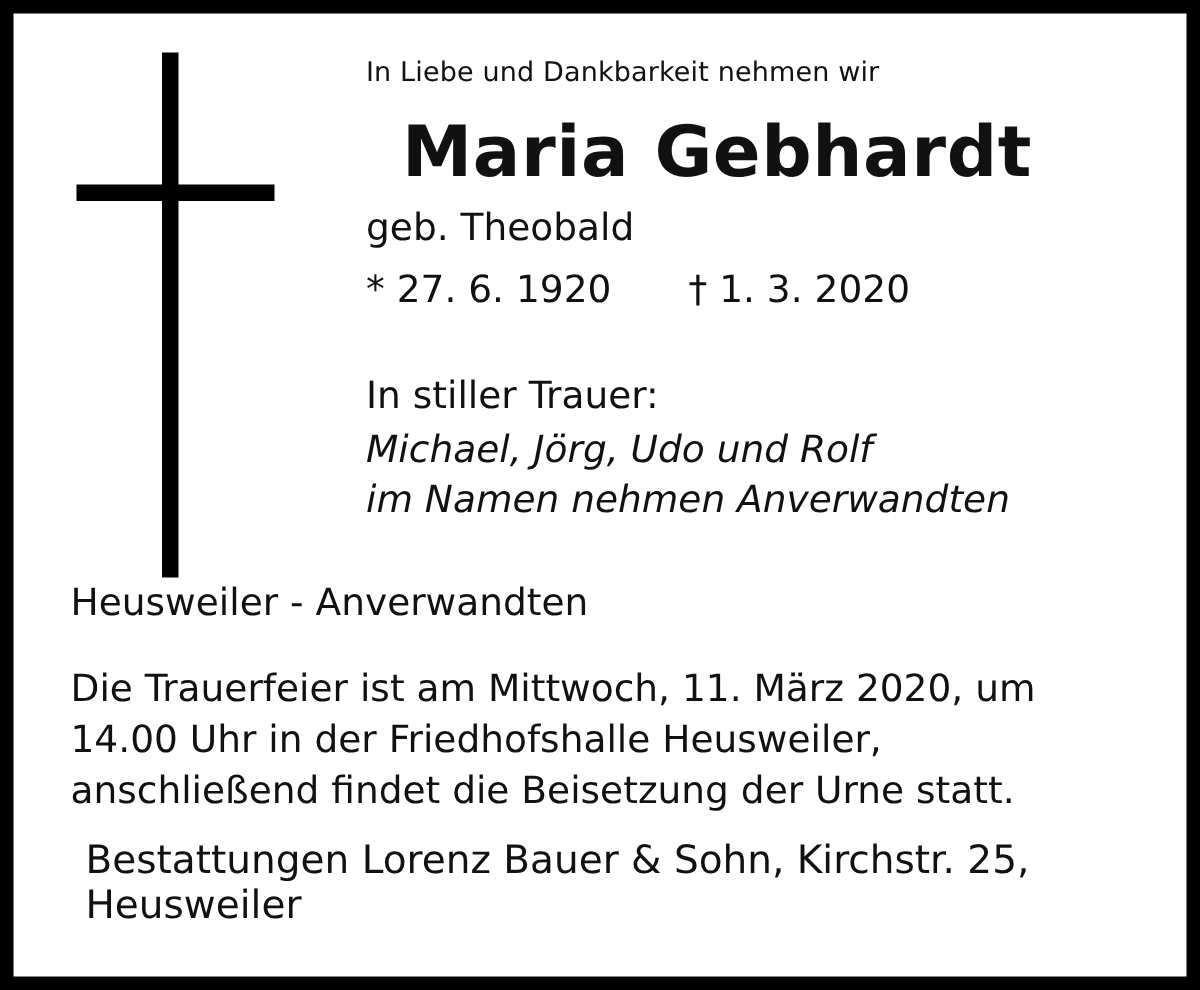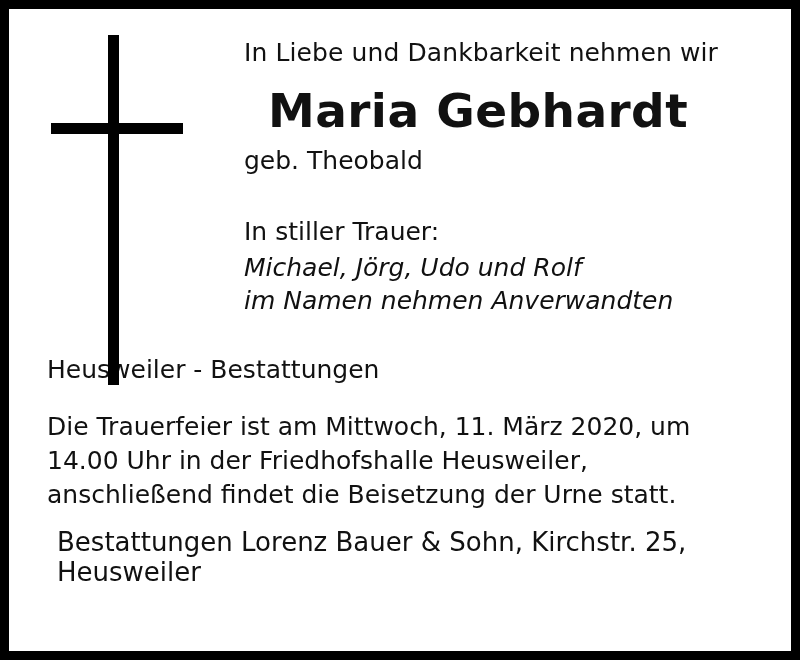--- a/index.html
+++ b/index.html
@@ -55,21 +55,21 @@
     height: 11px;
     background: #000000;
   }
 
   
   .head-block {
     margin-left: 205px;
     padding-top: 6px;
   }
   .intro {
-    font-size: 25px;
+    font-size: 18px;
     line-height: 1.28;
     letter-spacing: 0.1px;
   }
   .name {
     font-size: 47px;
     font-weight: bold;
     letter-spacing: 0.4px;
     margin: 14px 0 2px 24px;
     white-space: nowrap;
   }
@@ -131,29 +131,33 @@
       <div class="vbar"></div>
       <div class="hbar"></div>
     </div>
 
     <div class="head-block">
       <div class="intro">In Liebe und Dankbarkeit nehmen wir</div>
 
       <div class="name">Maria Gebhardt</div>
       <div class="maiden">geb. Theobald</div>
 
+      <div class="dates">
+        <span class="birth">* 27. 6. 1920</span>
+        <span class="death">† 1. 3. 2020</span>
+      </div>
 
       <div class="mourning-title">In stiller Trauer:</div>
       <div class="mourning-names">
         <span>Michael, Jörg, Udo und Rolf</span>
         <span class="line2">im Namen nehmen Anverwandten</span>
       </div>
     </div>
 
-    <div class="place">Heusweiler - Bestattungen</div>
+    <div class="place">Heusweiler - Anverwandten</div>
 
     <div class="service">
       <div>Die Trauerfeier ist am Mittwoch, 11. März 2020, um</div>
       <div>14.00 Uhr in der Friedhofshalle Heusweiler,</div>
       <div>anschließend findet die Beisetzung der Urne statt.</div>
     </div>
 
     <div class="undertaker">Bestattungen Lorenz Bauer &amp; Sohn, Kirchstr. 25, Heusweiler</div>
 
   </div>

